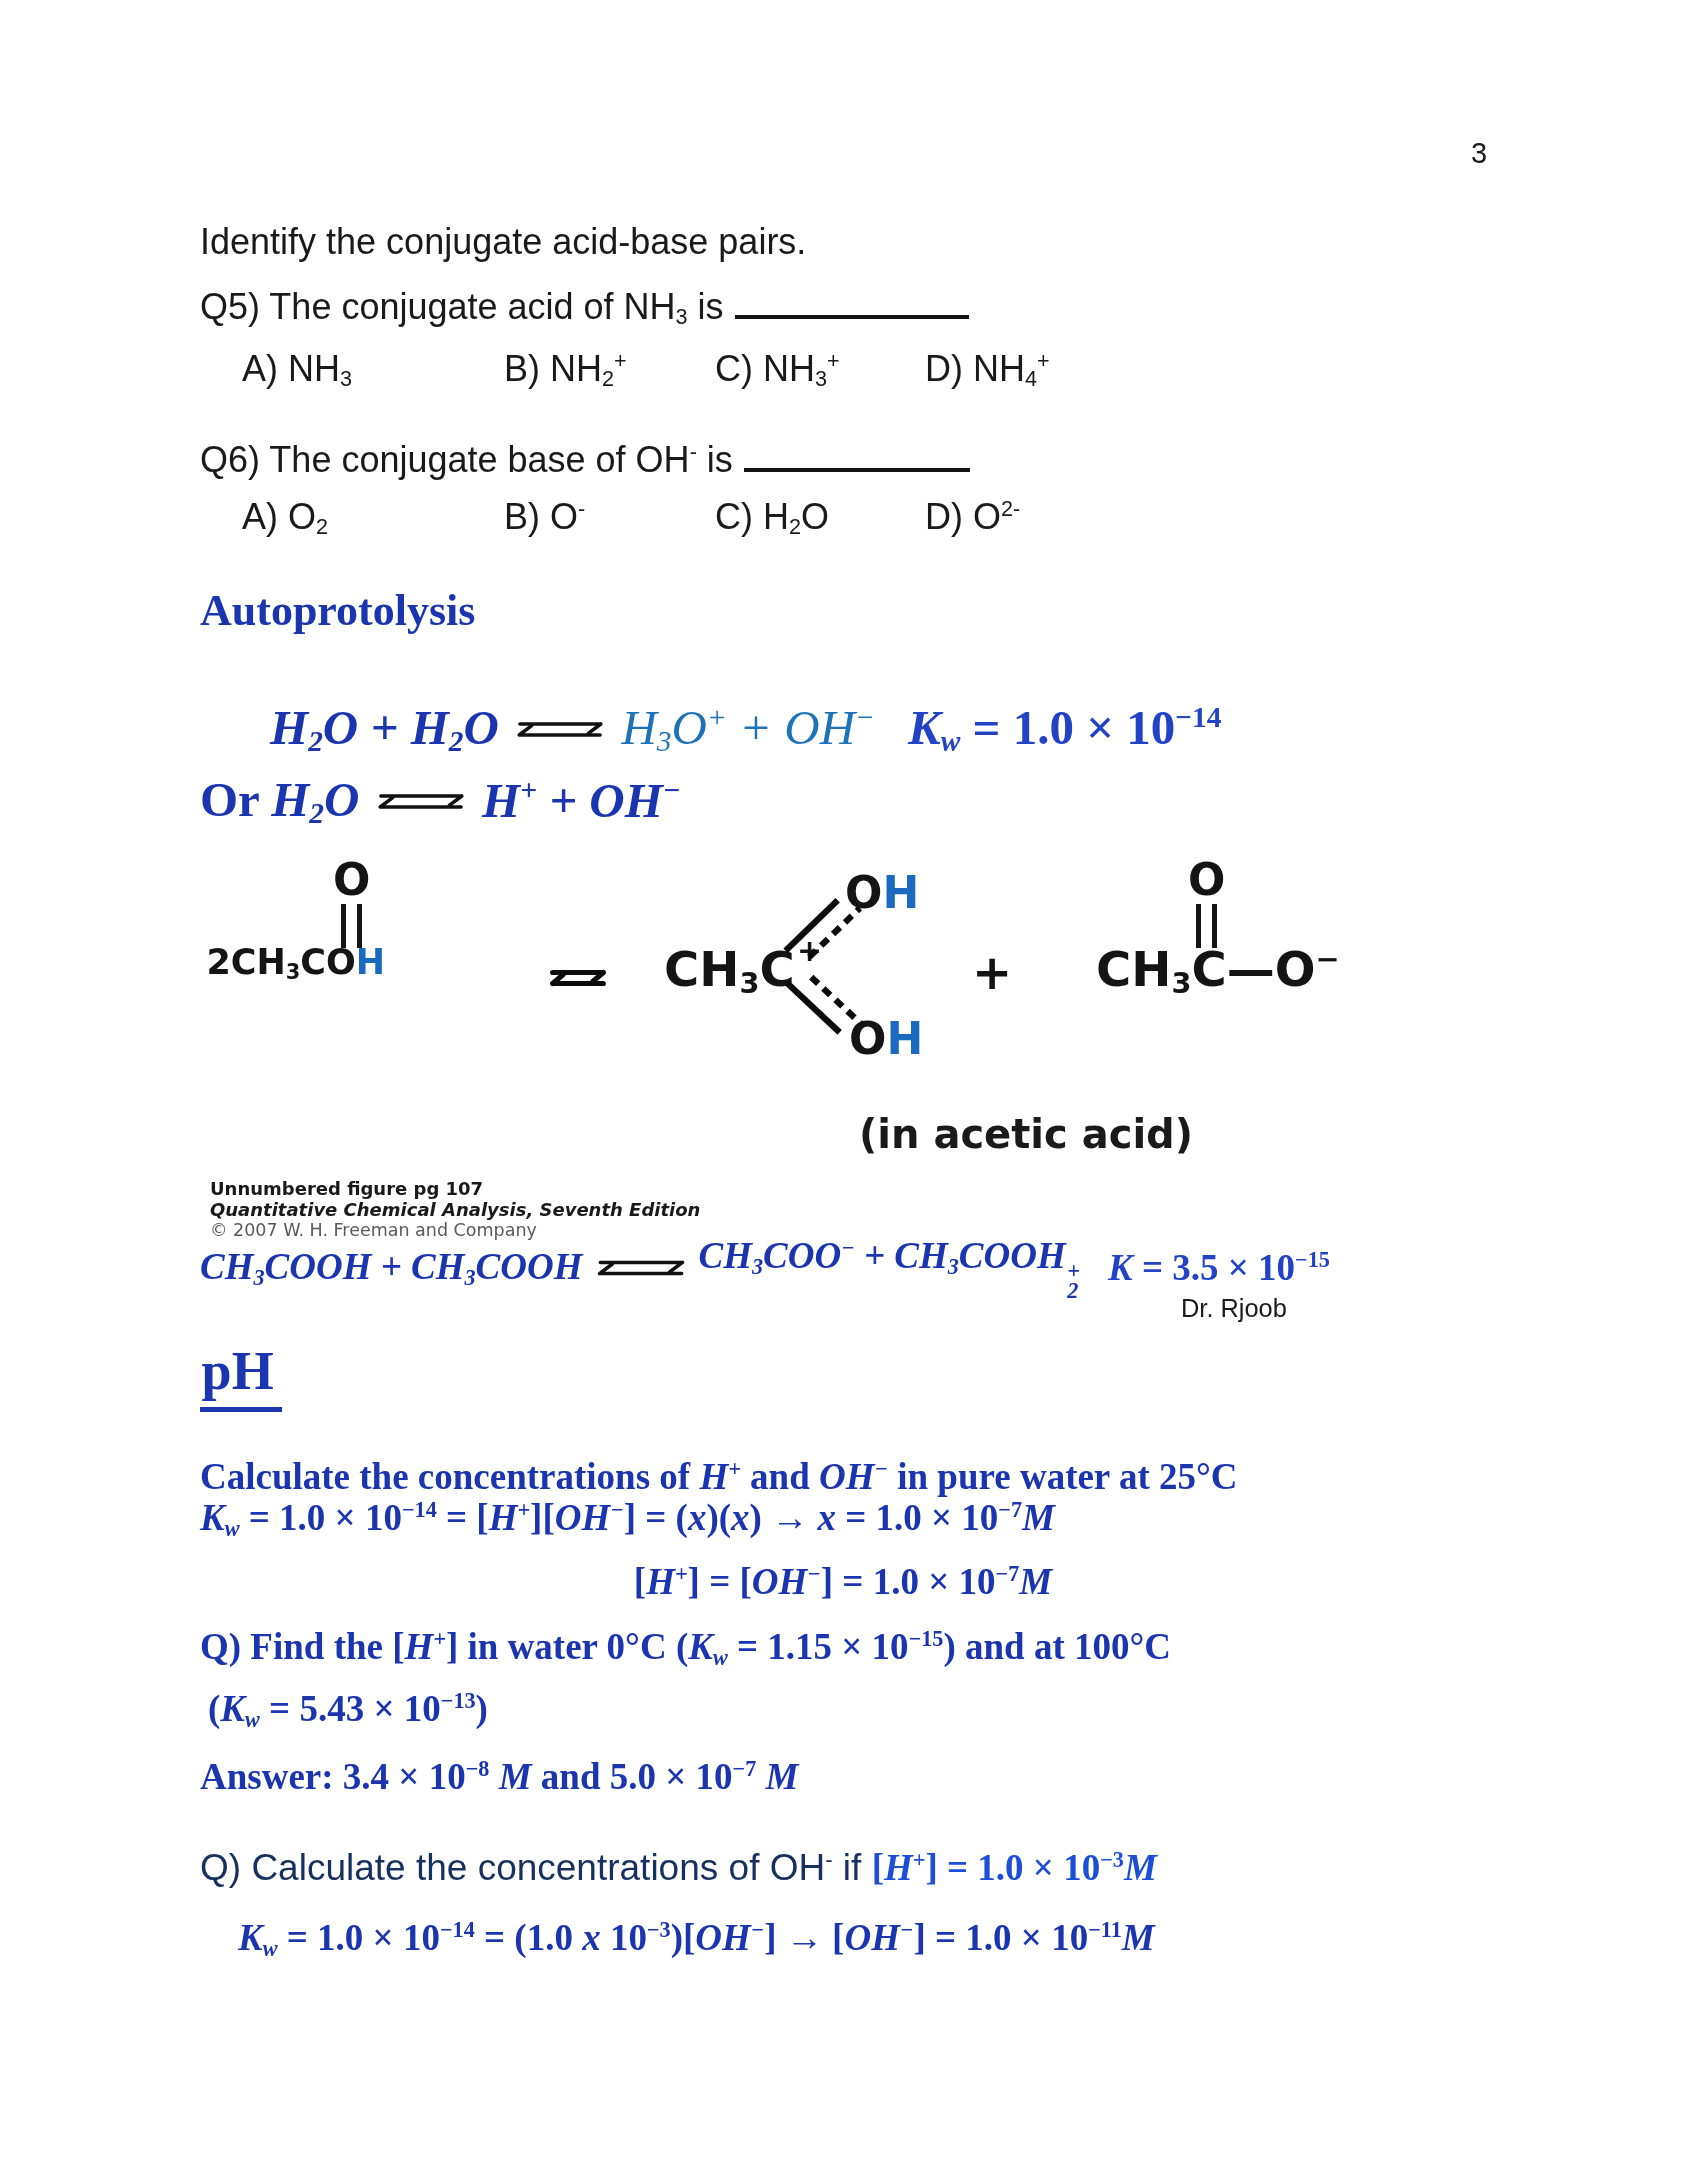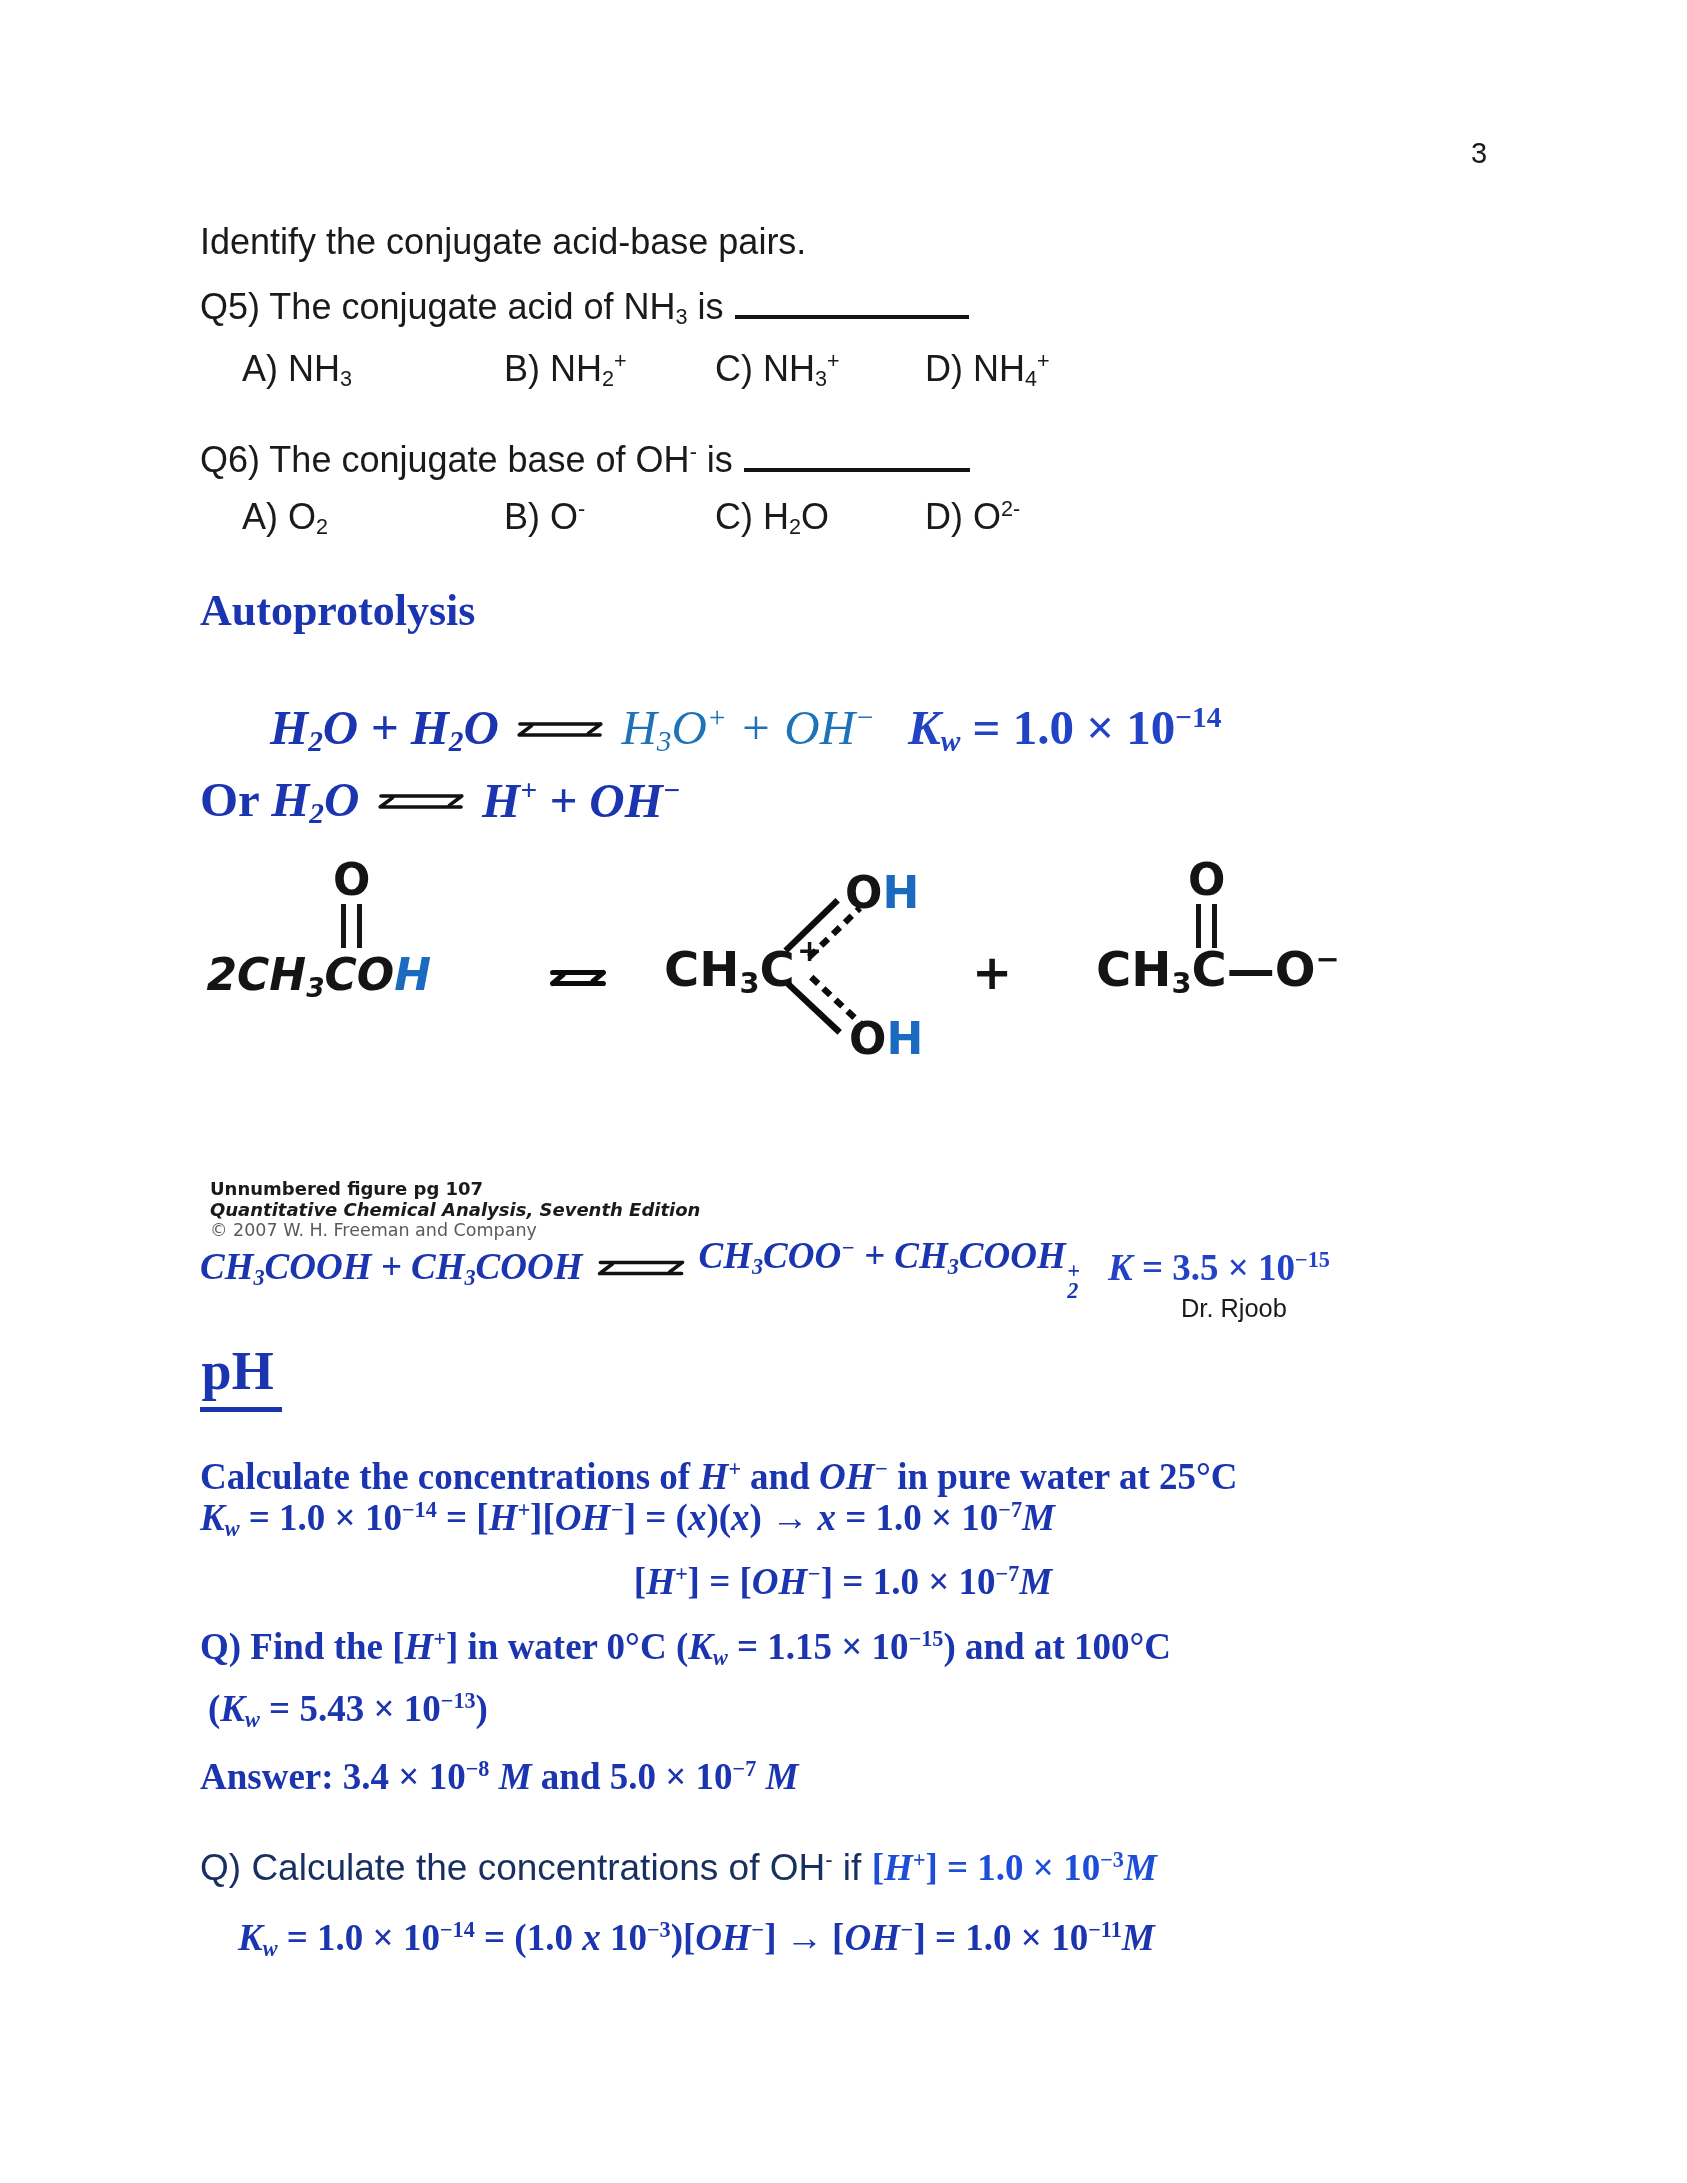--- a/index.html
+++ b/index.html
@@ -83,21 +83,21 @@
       <path d="M8 14 H111 M111 14 L95 26" stroke="#111" stroke-width="4.5" fill="none" stroke-linecap="round"></path>
       <path d="M110 28 H7 M7 28 L23 16" stroke="#111" stroke-width="4.5" fill="none" stroke-linecap="round"></path>
     </svg>
     <span class="serif royal bi"><span class="">H</span><span class="sup">+</span><span class=""> + OH</span><span class="sup">−</span></span>
   </div>
 
   <div class="abs" style="left:200px;top:861px;width:1239px;height:238px;">
 
     <span class="abs struct" style="left:133px;top:-3.2px;font-size:44px;line-height:1;">O</span>
     <div class="dbond" style="left:141px;top:43px;"></div>
-    <span class="abs struct" style="left:6.4px;top:92px;font-size:44px;line-height:1;font-style:italic;"><span class="">2CH</span><span class="sub">3</span><span class="">CO</span><span class="az">H</span></span>
+    <span class="abs struct" style="left:6.4px;top:84px;font-size:35px;line-height:1;"><span class="">2CH</span><span class="sub">3</span><span class="">CO</span><span class="az">H</span></span>
 
     <svg class="abs" style="left:346px;top:98px;" width="64" height="38" viewBox="0 0 80 48">
       <path d="M8 17 H72 M72 17 L59 28" stroke="#0c0c0c" stroke-width="6.5" fill="none" stroke-linecap="round"></path>
       <path d="M72 31 H8 M8 31 L21 20" stroke="#0c0c0c" stroke-width="6.5" fill="none" stroke-linecap="round"></path>
     </svg>
 
     <span class="abs struct" style="left:464px;top:84px;font-size:48px;line-height:1;"><span class="">CH</span><span class="sub">3</span><span class="">C</span></span>
     <span class="abs struct" style="left:597px;top:75px;font-size:30px;line-height:1;">+</span>
     <svg class="abs" style="left:576px;top:25.4px;" width="91" height="75" viewBox="0 0 115 95">
       <line x1="12" y1="82" x2="78" y2="18" stroke="#0c0c0c" stroke-width="8"></line>
@@ -110,20 +110,21 @@
     </svg>
     <span class="abs struct" style="left:649px;top:156px;font-size:44px;line-height:1;"><span class="">O</span><span class="az">H</span></span>
 
     <span class="abs struct" style="left:772px;top:87px;font-size:48px;line-height:1;">+</span>
 
     <span class="abs struct" style="left:988px;top:-3.2px;font-size:44px;line-height:1;">O</span>
     <div class="dbond" style="left:996px;top:43px;"></div>
     <span class="abs struct" style="left:896px;top:84px;font-size:48px;line-height:1;"><span class="">CH</span><span class="sub">3</span><span class="">C—O</span><span class="sup">−</span></span>
   </div>
 
+  <div class="abs figsans ink" style="left:859px;top:1111px;font-size:40px;font-weight:700;">(in acetic acid)</div>
 
   <div class="abs figsans" style="left:210px;top:1178px;font-size:18px;line-height:1.18;">
     <div style="font-weight:700;color:#1a1a1a;">Unnumbered figure pg 107</div>
     <div style="font-weight:700;font-style:italic;color:#1a1a1a;">Quantitative Chemical Analysis, Seventh Edition</div>
     <div style="color:#5a5a5a;font-size:17.5px;">© 2007 W. H. Freeman and Company</div>
   </div>
 
   <div class="abs eqrow" style="left:200px;top:1235px;font-size:37px;">
     <span class="serif royal bi"><span class="">CH</span><span class="sub">3</span><span class="">COOH + CH</span><span class="sub">3</span><span class="">COOH</span></span>
     <svg class="rlh" style="margin:0 11px;" width="94" height="32" viewBox="0 0 118 40">

